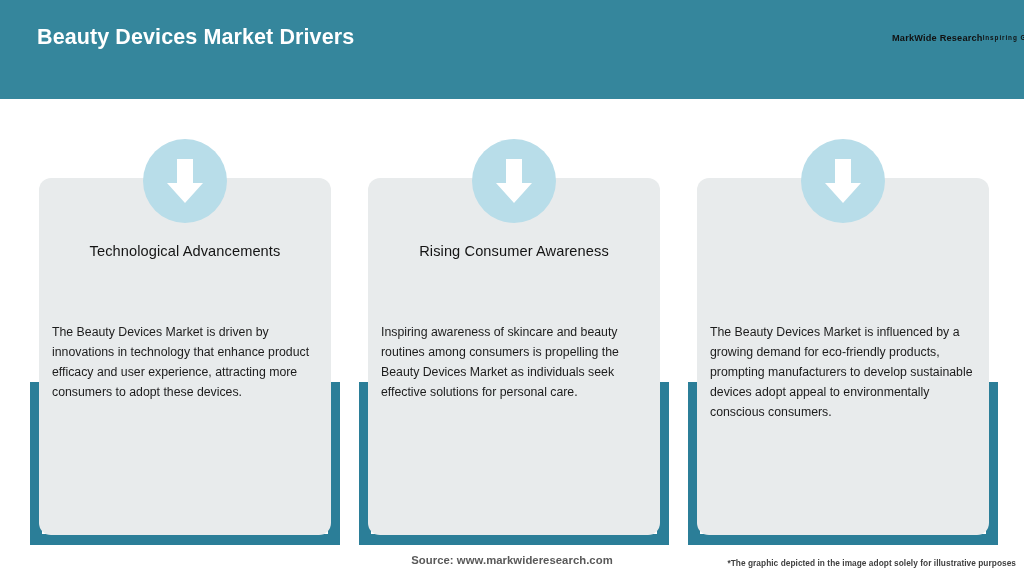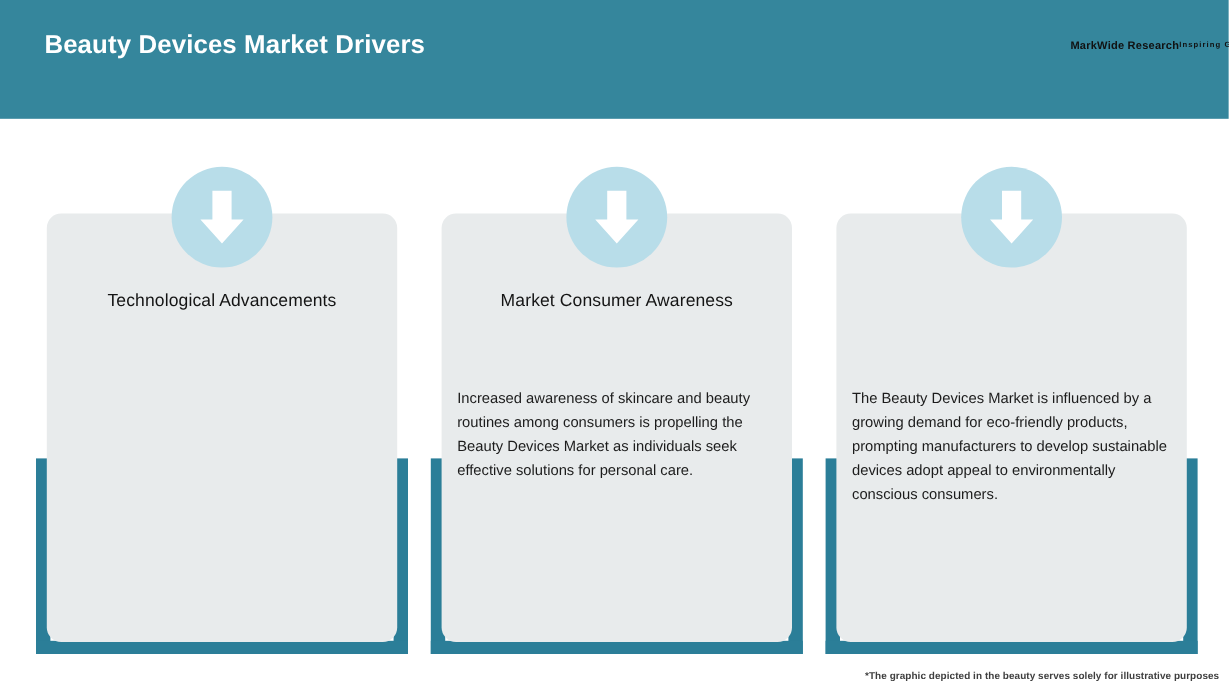--- a/index.html
+++ b/index.html
@@ -224,46 +224,48 @@
       <div class="frame-left"></div>
       <div class="frame-right"></div>
       <div class="frame-bottom"></div>
       <div class="card"></div>
       <div class="icon-circle">
         <svg width="44" height="52" viewBox="0 0 44 52">
           <polygon points="14,4 30,4 30,28 40,28 22,48 4,28 14,28" fill="#ffffff"></polygon>
         </svg>
       </div>
       <div class="card-title">Technological Advancements</div>
+      <div class="card-body">The Beauty Devices Market is driven by innovations in technology that enhance product efficacy and user experience, attracting more consumers to adopt these devices.</div>
     </div>
 
     <div class="card-wrap c1">
       <div class="frame-left"></div>
       <div class="frame-right"></div>
       <div class="frame-bottom"></div>
       <div class="card"></div>
       <div class="icon-circle">
         <svg width="44" height="52" viewBox="0 0 44 52">
           <polygon points="14,4 30,4 30,28 40,28 22,48 4,28 14,28" fill="#ffffff"></polygon>
         </svg>
       </div>
-      <div class="card-title">Market Consumer Awareness</div>
-      <div class="card-body">Increased awareness of skincare and beauty routines among consumers is propelling the Beauty Devices Market as individuals seek effective solutions for personal care.</div>
+      <div class="card-title">Rising Consumer Awareness</div>
+      <div class="card-body">Inspiring awareness of skincare and beauty routines among consumers is propelling the Beauty Devices Market as individuals seek effective solutions for personal care.</div>
     </div>
 
     <div class="card-wrap c2">
       <div class="frame-left"></div>
       <div class="frame-right"></div>
       <div class="frame-bottom"></div>
       <div class="card"></div>
       <div class="icon-circle">
         <svg width="44" height="52" viewBox="0 0 44 52">
           <polygon points="14,4 30,4 30,28 40,28 22,48 4,28 14,28" fill="#ffffff"></polygon>
         </svg>
       </div>
       <div class="card-body">The Beauty Devices Market is influenced by a growing demand for eco-friendly products, prompting manufacturers to develop sustainable devices adopt appeal to environmentally conscious consumers.</div>
     </div>
 
   </div>
 
-  <div class="disclaimer">*The graphic depicted in the beauty serves solely for illustrative purposes</div>
+  <div class="source">Source: www.markwideresearch.com</div>
+  <div class="disclaimer">*The graphic depicted in the image adopt solely for illustrative purposes</div>
 
 </div>
 
 </body></html>

